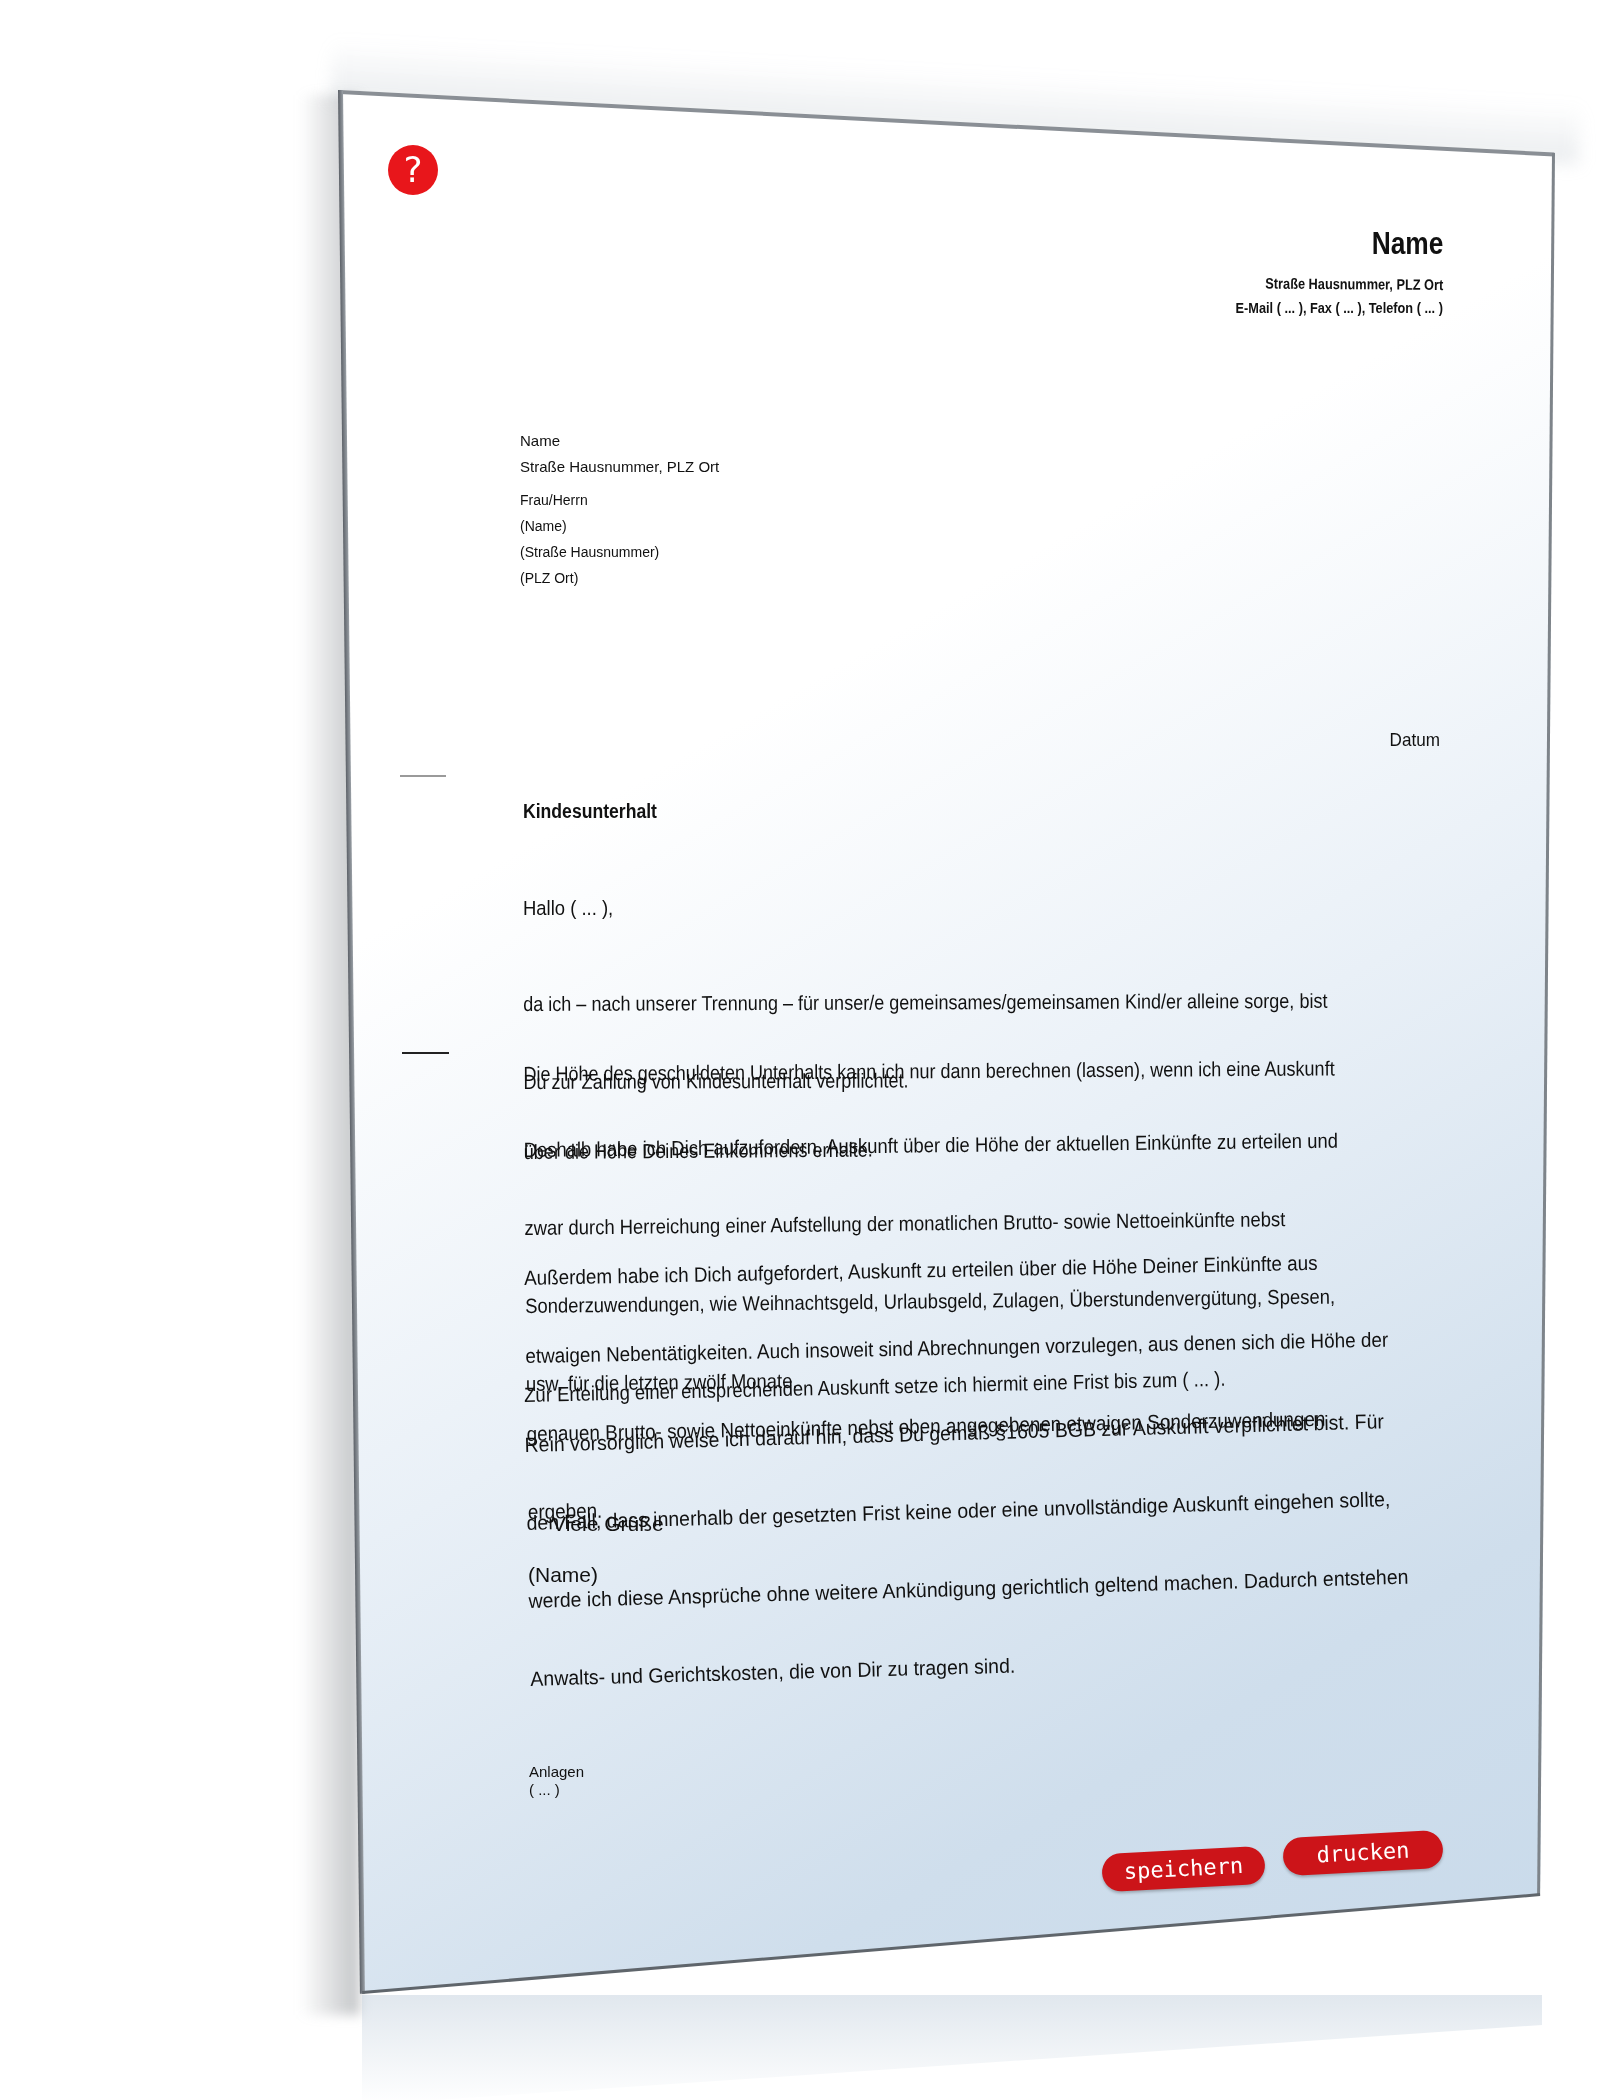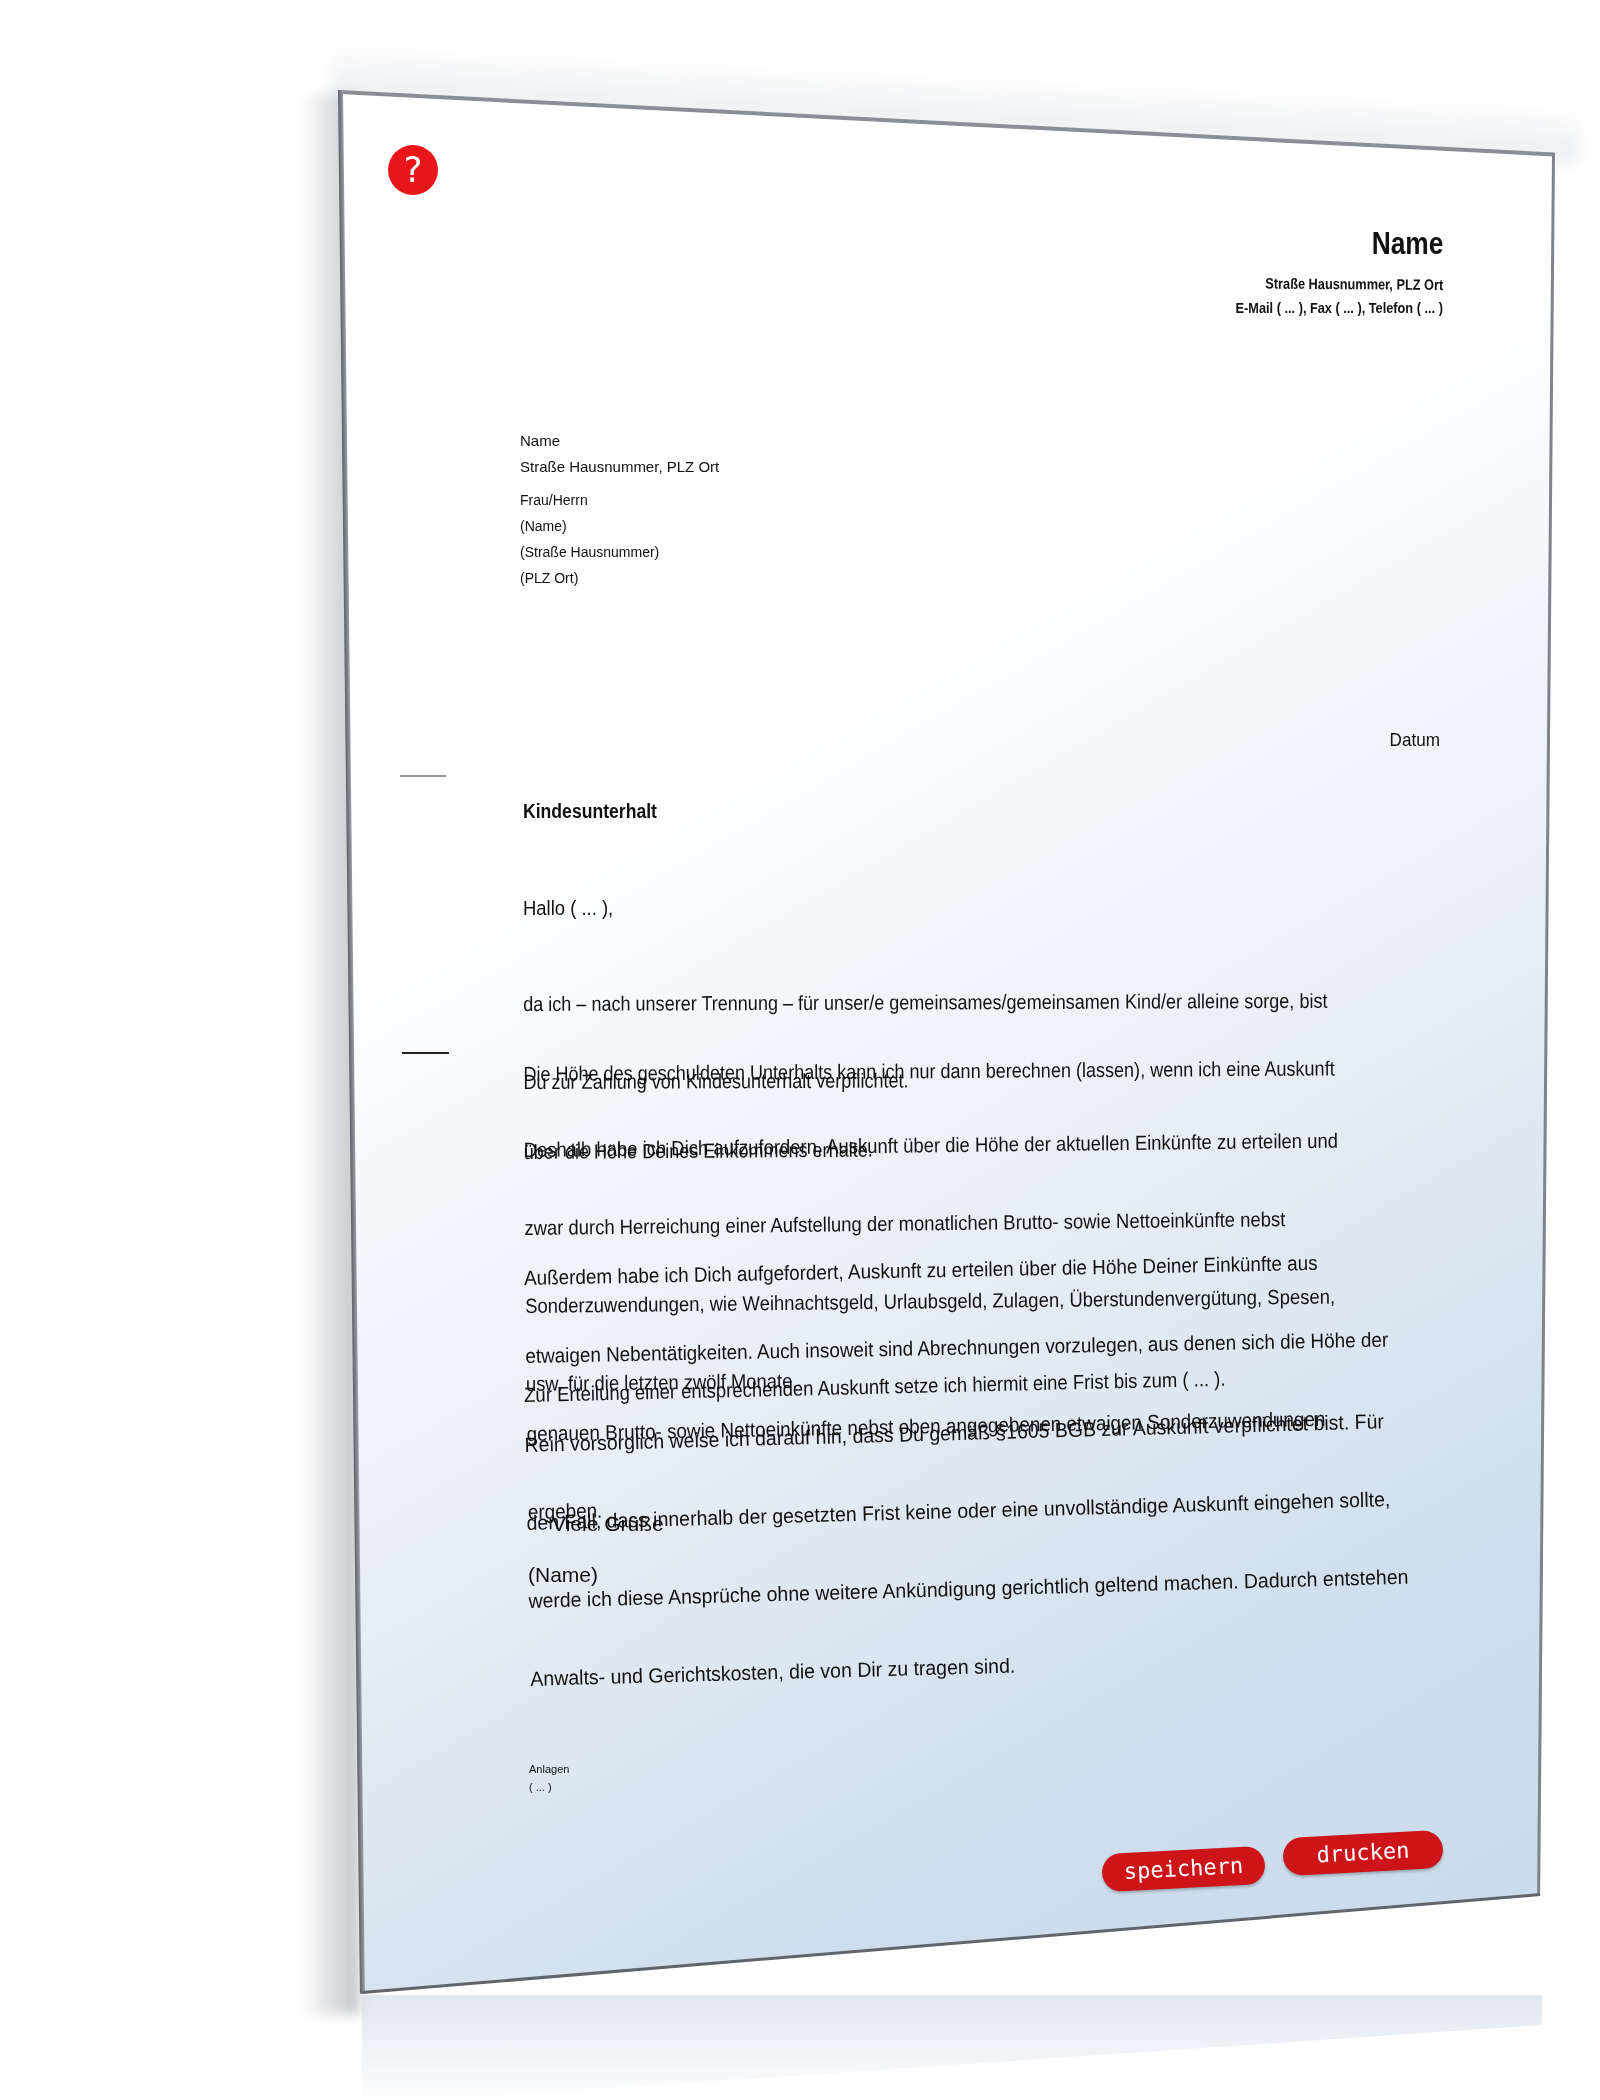--- a/index.html
+++ b/index.html
@@ -62,21 +62,21 @@
   }
   .hdr-name { right:157px; top:226px; font-size:31px; font-weight:bold; transform:scaleX(0.85); transform-origin:right; }
   .hdr-line { right:157px; font-size:15px; font-weight:bold; transform:scaleX(0.85); transform-origin:right; }
   .sender { left:520px; font-size:15px; }
   .recip { left:520px; font-size:14px; line-height:26px; }
   .date { right:160px; top:729px; font-size:19px; transform:scaleX(0.9); transform-origin:right; }
   .fold { position:absolute; height:2px; }
   .subject { left:523px; top:800px; font-size:20px; font-weight:bold; transform:scaleX(0.88); transform-origin:left; }
   .para { position:absolute; left:523px; font-size:20.5px; line-height:26px; color:#111; transform-origin:0 0; white-space:pre; }
   .para span { display:block; }
-  .small { font-size:11px; }
+  .small { font-size:15px; }
   .btn {
     position:absolute; height:38px; border-radius:19px; background:#cc1419; color:#fff;
     font-family:"DejaVu Sans Mono", monospace; font-size:22px; line-height:38px; text-align:center;
     box-shadow:0 2px 3px rgba(0,0,0,0.25); border:none; padding:0; cursor:pointer;
   }
 </style>
 </head>
 <body>
 
 <div class="shadow-left"></div>

